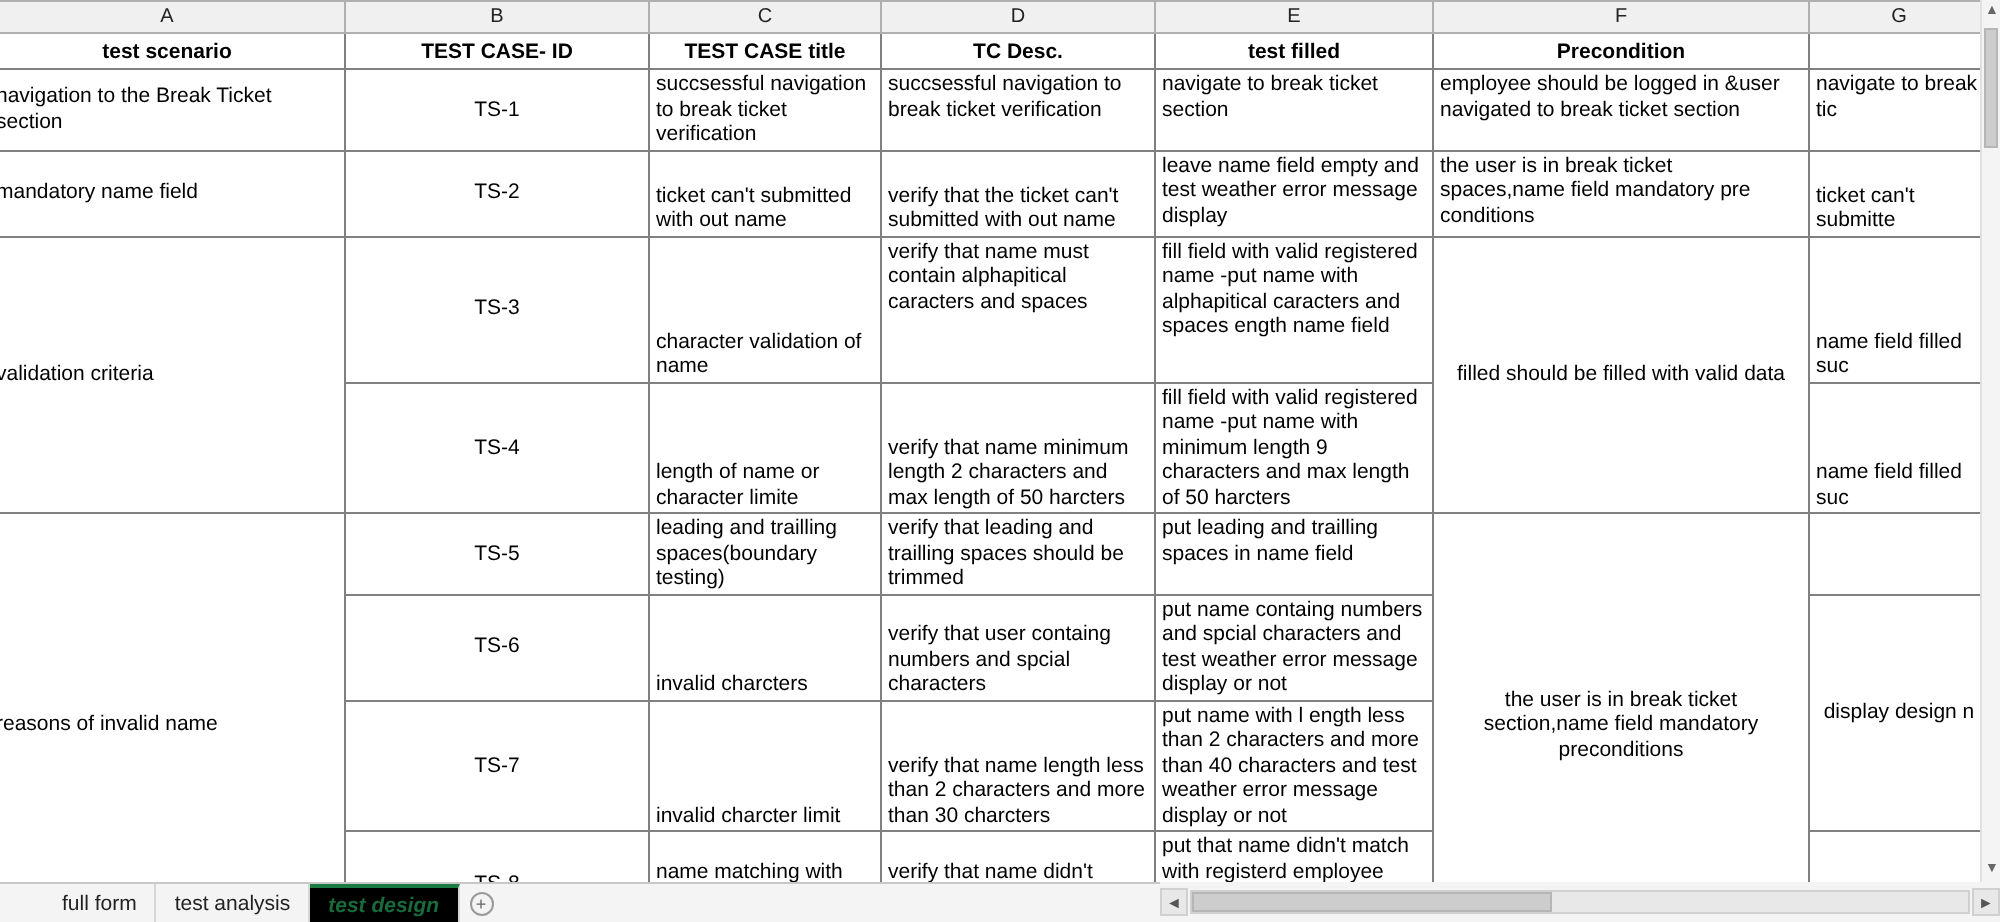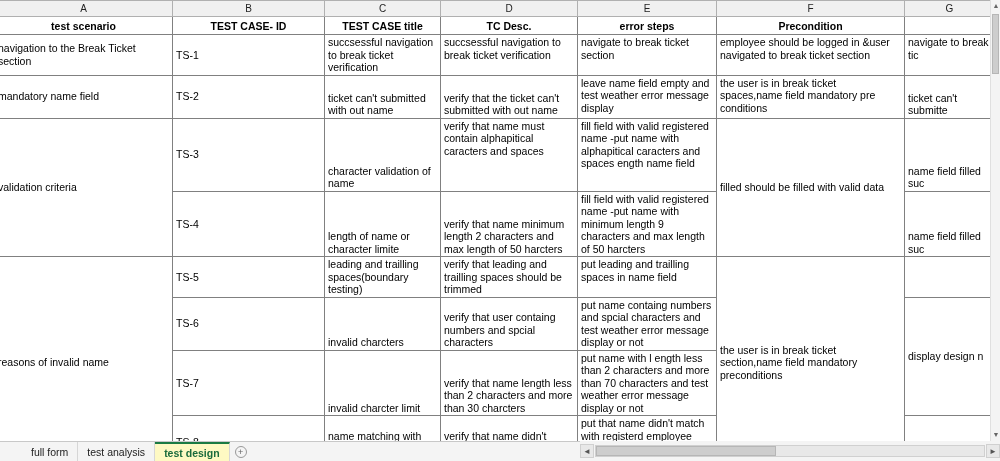--- a/index.html
+++ b/index.html
@@ -58,21 +58,21 @@
     font-size: 10.5px;
     color: #000;
     padding: 1px 3px;
     vertical-align: bottom;
     line-height: 12.5px;
     background: #ffffff;
     overflow: hidden;
     word-wrap: break-word;
   }
   .cell.mid { vertical-align: middle; }
-  .cell.vcenter { vertical-align: middle; }
+  .cell.vcenter { vertical-align: middle; text-align: center; }
 
   
   .tabbar {
     position: absolute;
     left: 0; bottom: 0;
     width: 1000px;
     height: 20px;
     background: #f4f4f4;
     border-top: 1px solid #c8c8c8;
     display: flex;
@@ -88,22 +88,23 @@
     display: flex; align-items: center;
     padding: 0 9px;
     color: #222;
     border-right: 1px solid #d6d6d6;
     background: #f4f4f4;
     white-space: nowrap;
   }
   .tab.active {
     font-weight: bold;
     color: #1a6b3c;
-    background: #fef9c3;
+    background: #000000;
     border-top: 2px solid #1a7a43;
+    font-style: italic;
   }
   .tab-add {
     display: flex; align-items: center; justify-content: center;
     width: 22px;
     color: #555;
     font-size: 12px;
   }
   .tab-add .circ {
     width: 12px; height: 12px; border-radius: 50%;
     border: 1px solid #999; color: #666;
@@ -200,21 +201,21 @@
       <td>E</td>
       <td>F</td>
       <td>G</td>
     </tr>
 
     <tr class="hdrrow">
       <td>test scenario</td>
       <td>TEST CASE- ID</td>
       <td>TEST CASE title</td>
       <td>TC Desc.</td>
-      <td>error steps</td>
+      <td>test filled</td>
       <td>Precondition</td>
       <td></td>
     </tr>
 
     <tr style="height:40px">
       <td class="cell mid">navigation to the Break Ticket section</td>
       <td class="cell vcenter">TS-1</td>
       <td class="cell">succsessful navigation to break ticket verification</td>
       <td class="cell" style="vertical-align:top">succsessful navigation to break ticket verification</td>
       <td class="cell" style="vertical-align:top">navigate to break ticket section</td>
@@ -262,21 +263,21 @@
       <td class="cell vcenter">TS-6</td>
       <td class="cell">invalid charcters</td>
       <td class="cell">verify that user containg numbers and spcial characters</td>
       <td class="cell" style="vertical-align:top">put name containg numbers and spcial characters and test weather error message display or not</td>
       <td class="cell vcenter" rowspan="2">display design n</td>
     </tr>
     <tr style="height:60px">
       <td class="cell vcenter">TS-7</td>
       <td class="cell">invalid charcter limit</td>
       <td class="cell">verify that name length less than 2 characters and more than 30 charcters</td>
-      <td class="cell" style="vertical-align:top">put name with l ength less than 2 characters and more than 70 characters and test weather error message display or not</td>
+      <td class="cell" style="vertical-align:top">put name with l ength less than 2 characters and more than 40 characters and test weather error message display or not</td>
     </tr>
     <tr style="height:46px">
       <td class="cell vcenter">TS-8</td>
       <td class="cell">name matching with registerd employee name</td>
       <td class="cell">verify that name  didn't match with registerd employee name</td>
       <td class="cell" style="vertical-align:top">put that name  didn't match with registerd employee name and test weather error message display or not</td>
       <td class="cell"></td>
     </tr>
 
   </tbody>

